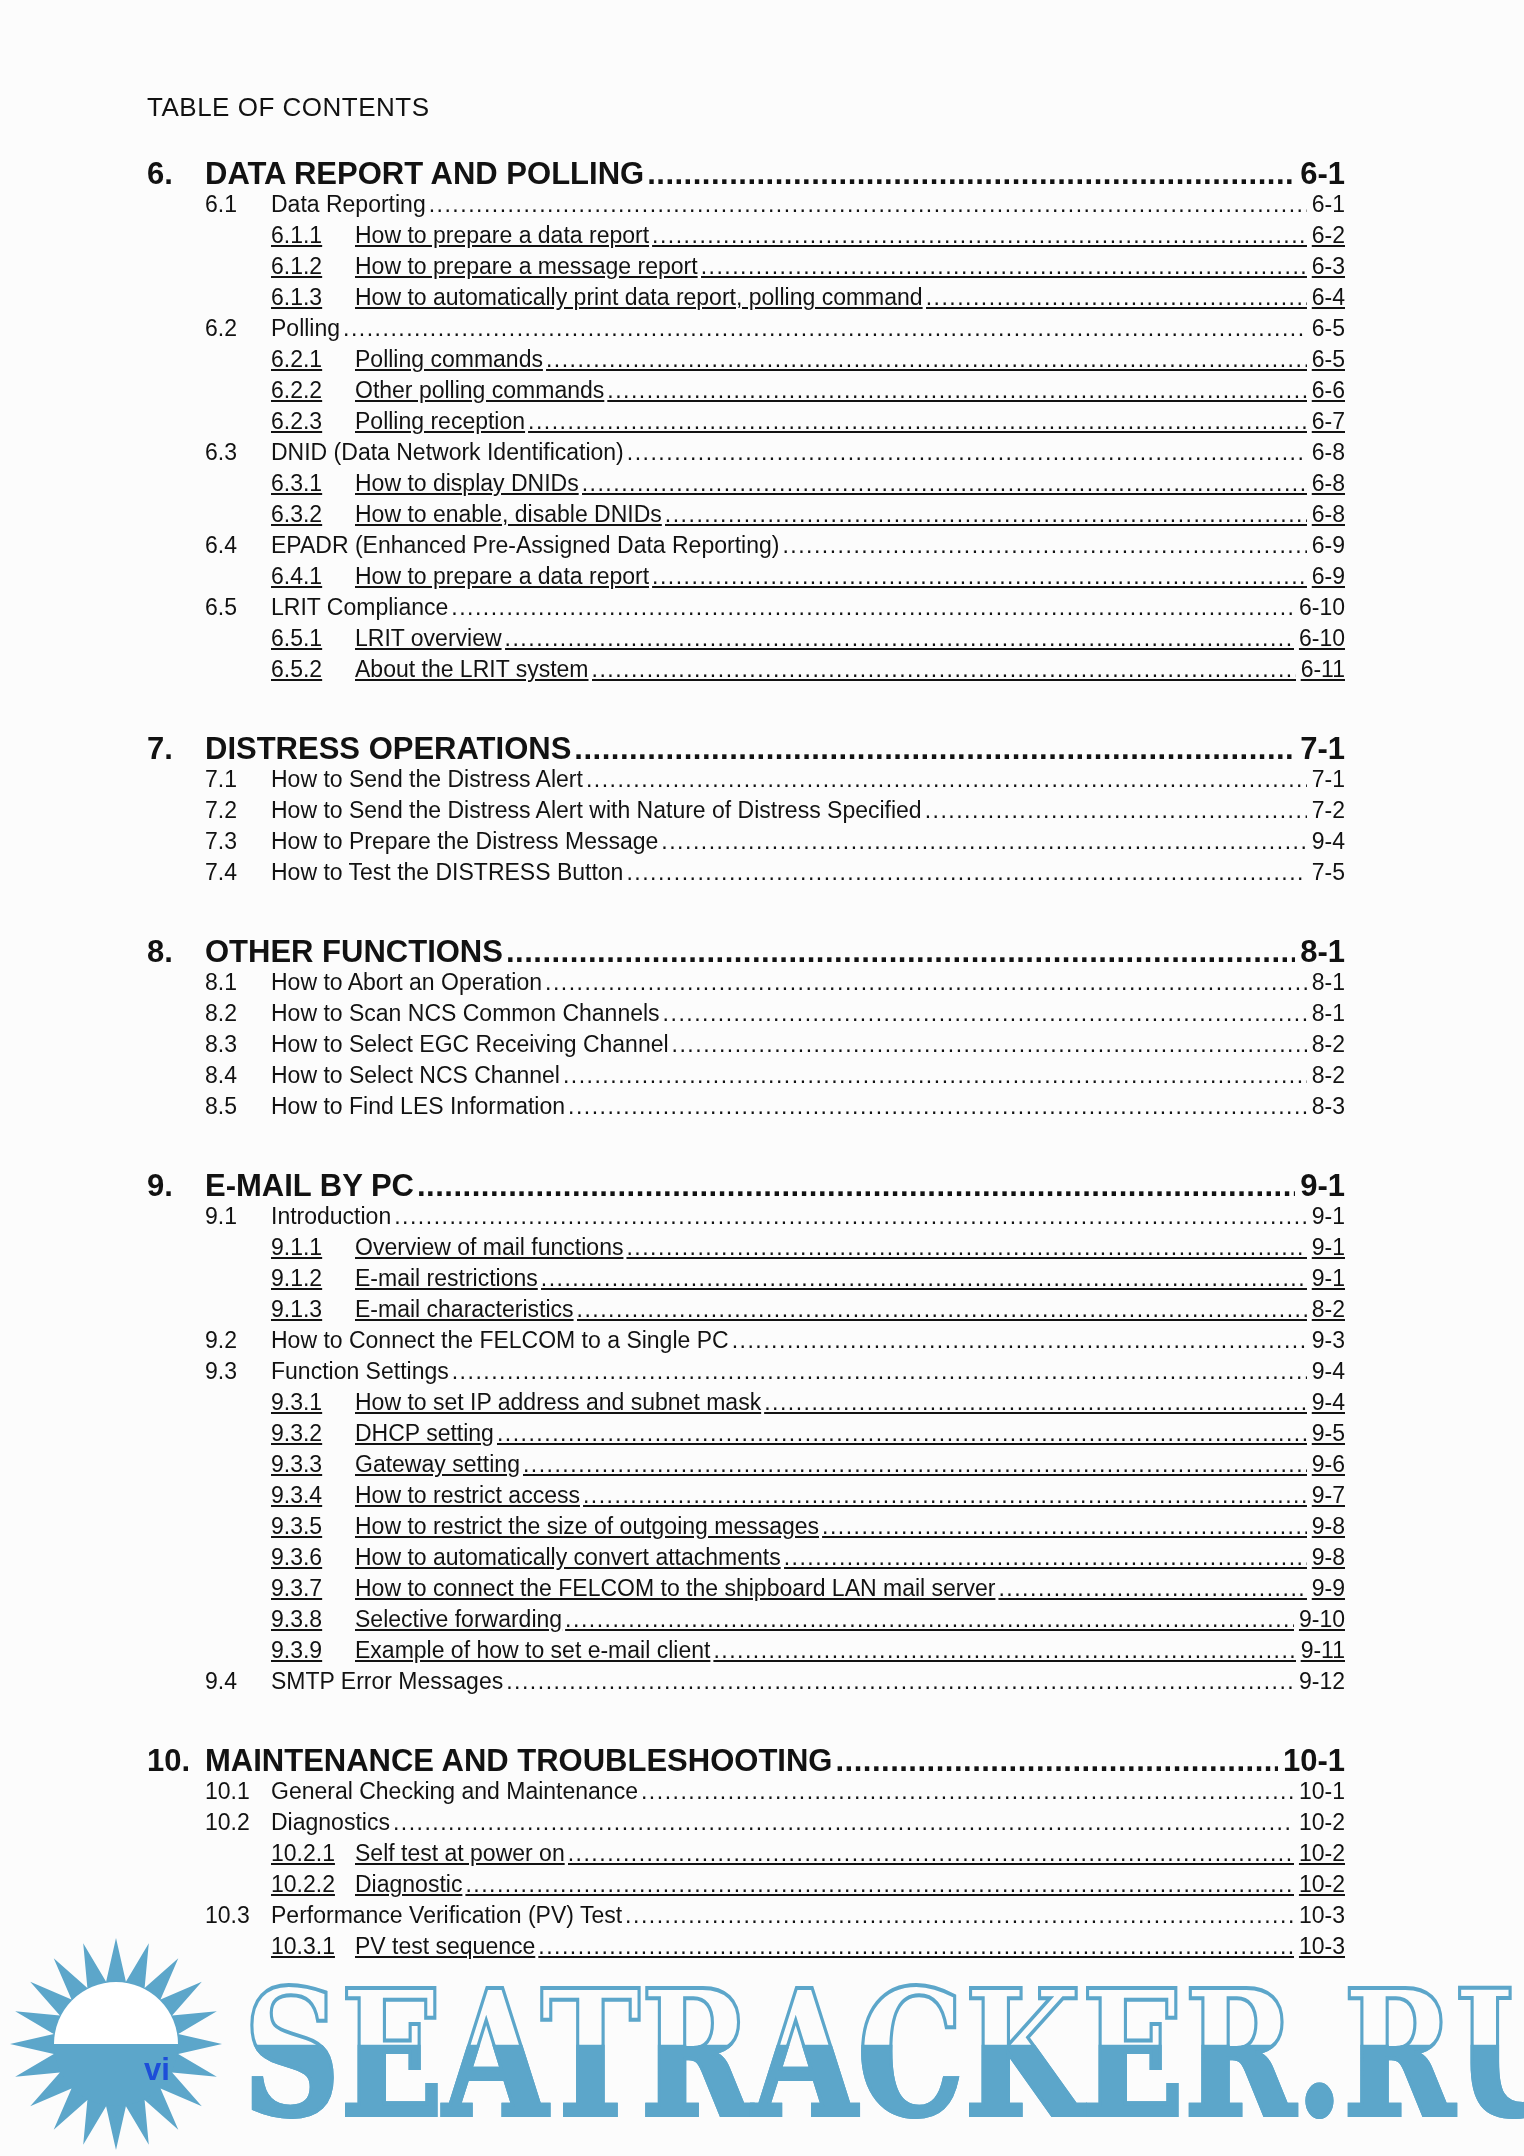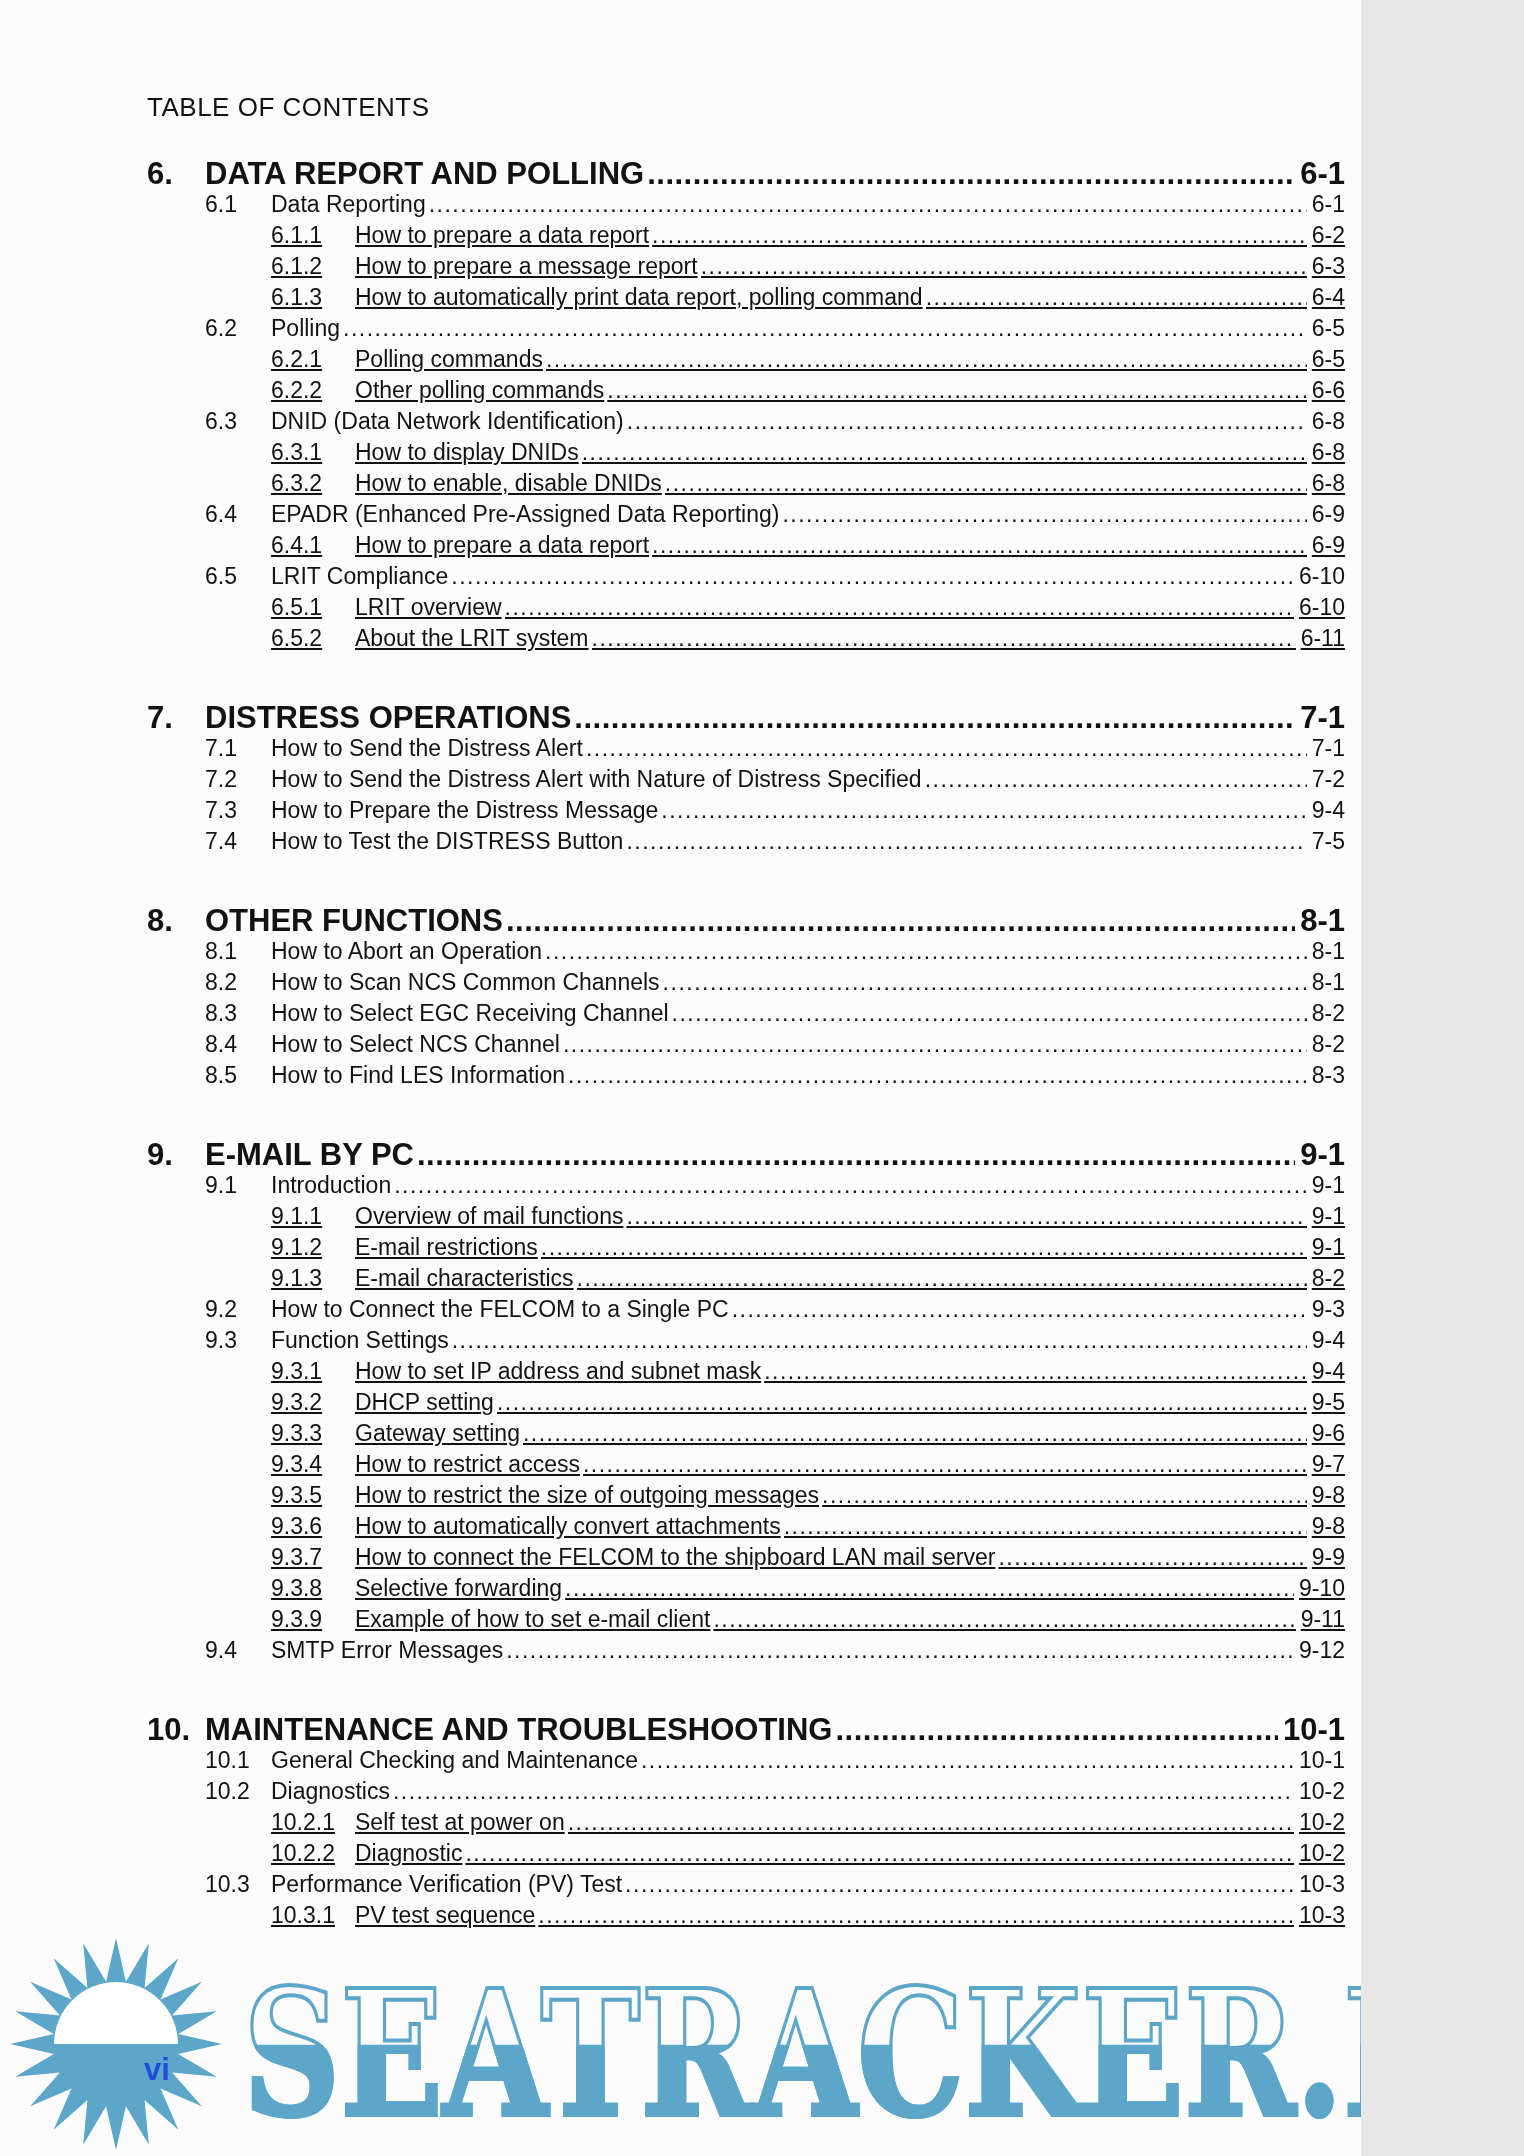--- a/index.html
+++ b/index.html
@@ -1,17 +1,17 @@
 <!DOCTYPE html>
 <html><head>
 <meta charset="utf-8">
 <style>
   html,body { margin:0; padding:0; background:#e8e8e8; }
   .page {
-    position:relative; width:1361px; height:2156px;
+    position:relative; width:1524px; height:2156px;
     background:#fcfcfc; overflow:hidden;
     font-family:"Liberation Sans", sans-serif; color:#121212;
   }
   .header {
     position:absolute; left:147px; top:92px;
     font-size:26px; letter-spacing:0.5px;
   }
   .toc {
     position:absolute; left:147px; top:158px; width:1198px;
   }
@@ -103,20 +103,26 @@
     <span class="title">Polling commands</span>
     <span class="leader"></span>
     <span class="pageref">6-5</span>
   </div>
         <div class="row l2">
     <span class="num">6.2.2</span>
     <span class="title">Other polling commands</span>
     <span class="leader"></span>
     <span class="pageref">6-6</span>
   </div>
+        <div class="row l2">
+    <span class="num">6.2.3</span>
+    <span class="title">Polling reception</span>
+    <span class="leader"></span>
+    <span class="pageref">6-7</span>
+  </div>
         <div class="row l1">
     <span class="num">6.3</span>
     <span class="title">DNID (Data Network Identification)</span>
     <span class="leader"></span>
     <span class="pageref">6-8</span>
   </div>
         <div class="row l2">
     <span class="num">6.3.1</span>
     <span class="title">How to display DNIDs</span>
     <span class="leader"></span>

